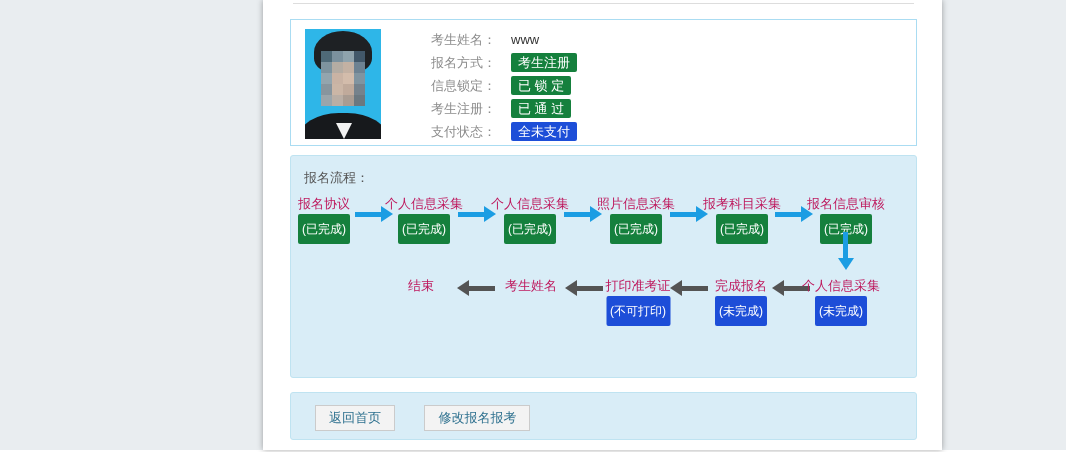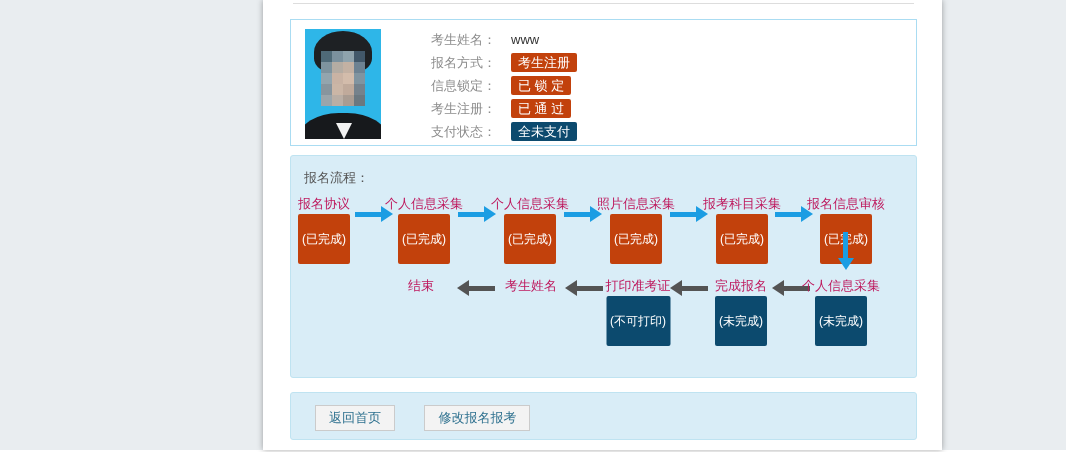--- a/index.html
+++ b/index.html
@@ -31,32 +31,32 @@
   .photo-face i:nth-child(17){background:#9aa5ab}.photo-face i:nth-child(18){background:#b9aea5}
   .photo-face i:nth-child(19){background:#a99c92}.photo-face i:nth-child(20){background:#6b7880}
   .photo-suit { position:absolute; bottom:0; left:-6px; right:-6px; height:26px; background:#17191c; border-radius:45% 45% 0 0 / 95% 95% 0 0; }
   .photo-shirt { position:absolute; bottom:0; left:31px; width:0; height:0; border-left:8px solid transparent; border-right:8px solid transparent; border-top:16px solid #f2f2f2; }
 
   .info-rows { position:absolute; left:140px; top:8px; }
   .info-row { display:flex; align-items:center; height:23px; }
   .info-label { width:80px; color:#8c8c8c; font-size:13px; }
   .info-value { margin-left:0; color:#333; font-size:13px; }
   .badge { display:inline-block; color:#fff; font-size:12px; line-height:1; padding:3px 6px; border-radius:2px; }
-  .badge.green { background:#c2410c; }
-  .badge.red { background:#0c4a6e; }
+  .badge.green { background:#15803d; }
+  .badge.red { background:#1d4ed8; }
   .info-row .badge { font-size:13px; padding:3px 7px; }
 
   
   .panel-blue { position:absolute; left:27px; width:627px; background:#d9edf7; border:1px solid #bfe3f1; border-radius:3px; }
   .flow-panel { top:155px; height:223px; }
   .flow-title { position:absolute; left:13px; top:13px; font-size:13px; color:#555; }
 
   .step { position:absolute; transform:translateX(-50%); text-align:center; white-space:nowrap; }
   .step-name { font-size:13px; color:#be185d; line-height:16px; }
-  .step .badge { margin-top:2px; font-size:12px; padding:19px 4px; }
+  .step .badge { margin-top:2px; font-size:12px; padding:9px 4px; }
 
   .arr-r, .arr-l { position:absolute; width:38px; height:16px; }
   .arr-r i, .arr-l i { position:absolute; display:block; }
   .arr-r .bar { left:0; top:6px; width:26px; height:5px; background:#1b9de3; }
   .arr-r .head { left:26px; top:0; width:0; height:0; border-left:12px solid #1b9de3; border-top:8px solid transparent; border-bottom:8px solid transparent; }
   .arr-l .bar { left:12px; top:6px; width:26px; height:5px; background:#545454; }
   .arr-l .head { left:0; top:0; width:0; height:0; border-right:12px solid #545454; border-top:8px solid transparent; border-bottom:8px solid transparent; }
   .arr-down { position:absolute; left:547px; top:76px; width:16px; height:38px; }
   .arr-down .bar { position:absolute; left:5px; top:0; width:5px; height:26px; background:#1b9de3; display:block; }
   .arr-down .head { position:absolute; left:0; top:26px; width:0; height:0; border-top:12px solid #1b9de3; border-left:8px solid transparent; border-right:8px solid transparent; display:block; }

